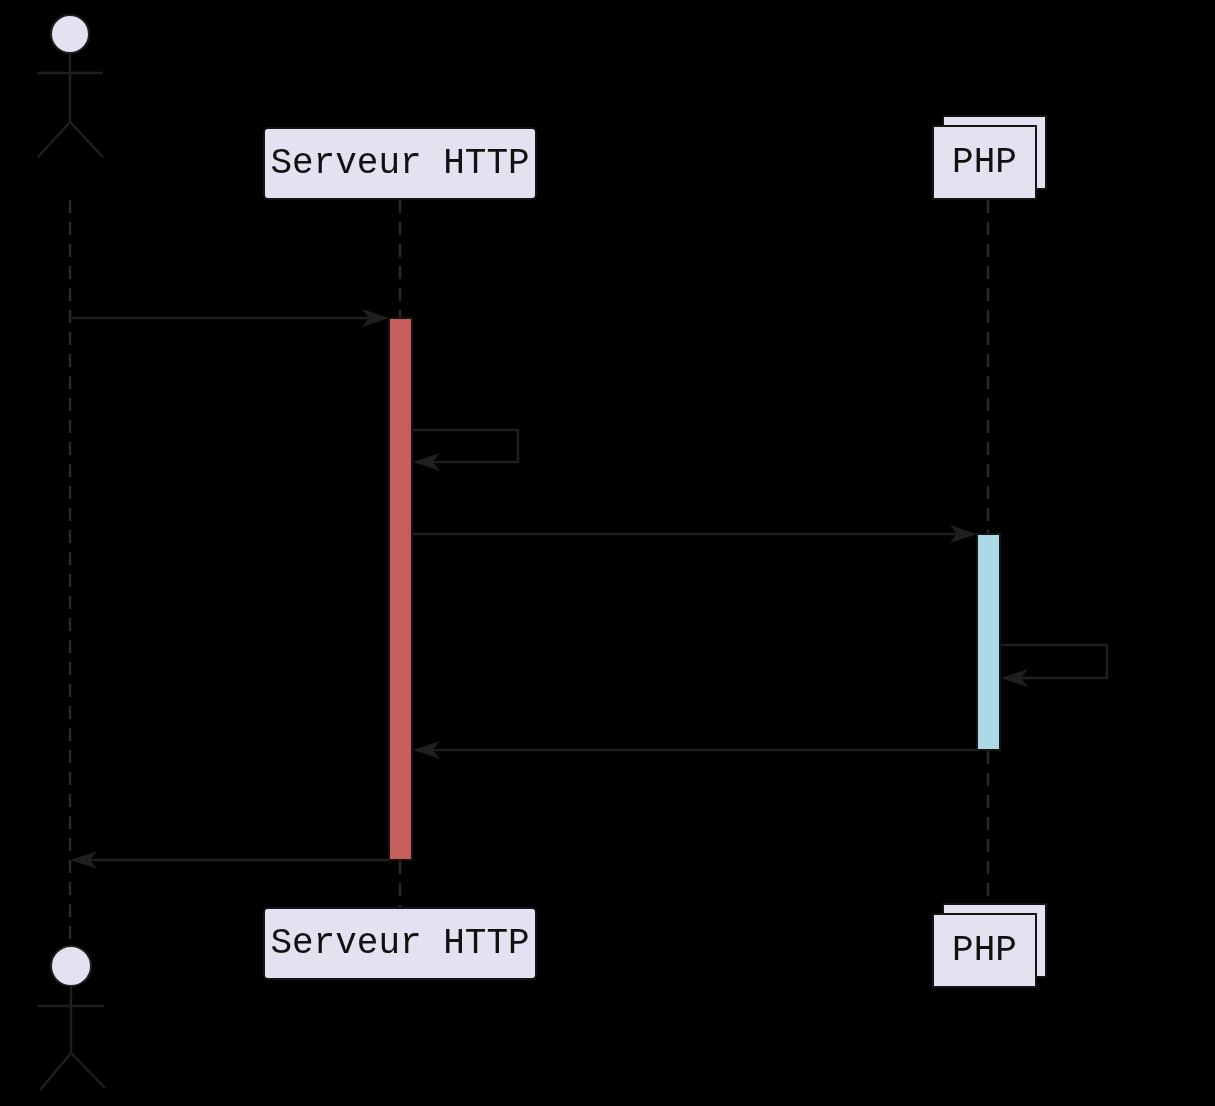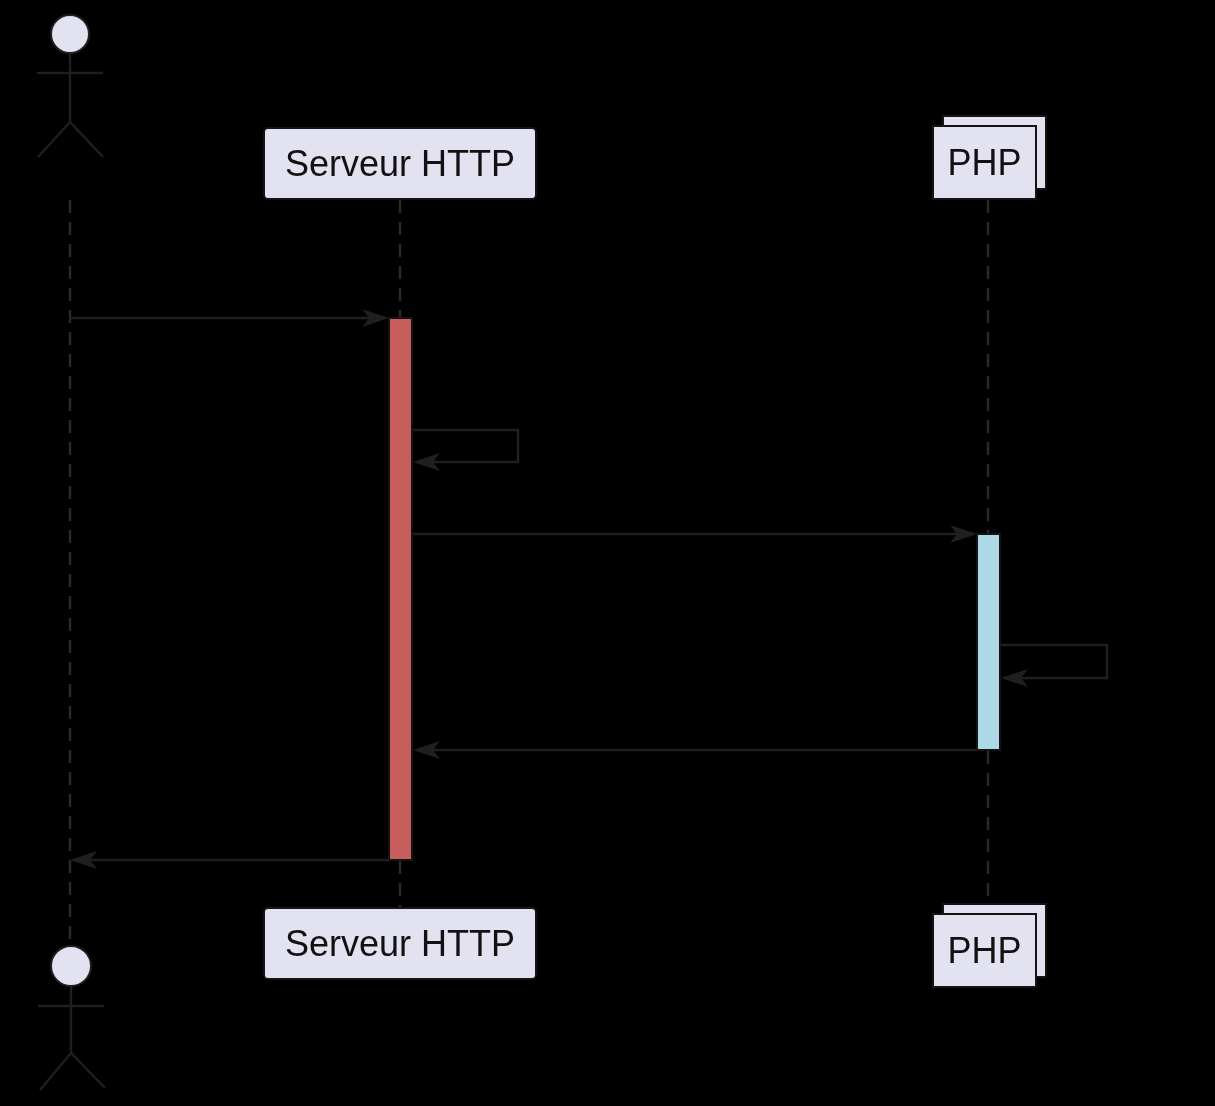--- a/index.html
+++ b/index.html
@@ -17,21 +17,21 @@
   html, body {
     margin: 0;
     padding: 0;
     background: var(--background);
   }
   .stage {
     position: relative;
     width: 1215px;
     height: 1106px;
     background: var(--background);
-    font-family: Liberation Sans, sans-serif;
+    font-family: Liberation Mono, monospace;
     overflow: hidden;
   }
   .stage svg {
     position: absolute;
     left: 0;
     top: 0;
   }
   .ll {
     stroke: var(--lifeline);
     stroke-width: 2.4;

